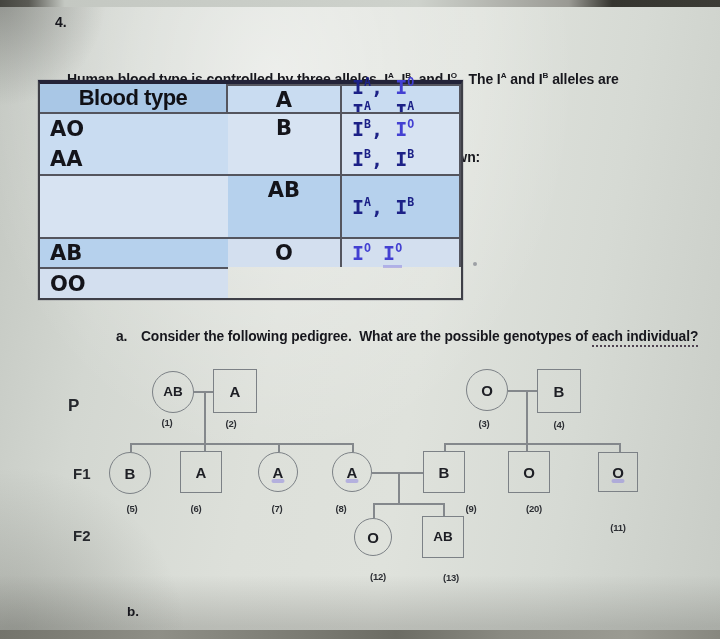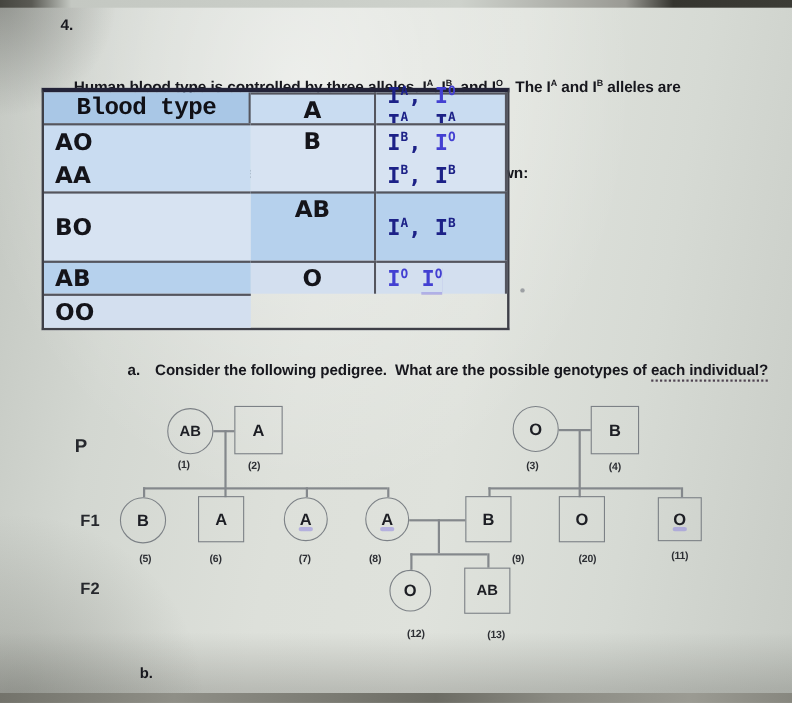--- a/index.html
+++ b/index.html
@@ -38,21 +38,21 @@
     display:grid;
     grid-template-columns:188px 114px 119px;
     grid-template-rows:28px 62px 63px 30px 31px;
     border:2px solid #3e3f47;border-top:4px solid #232338;
     box-shadow:0 0 0 0.5px rgba(60,60,80,0.3);
   }
   .cell{position:relative;display:flex;}
   .cell.br{border-right:2px solid #54555e;}
   .cell.bt{border-top:2px solid #54555e;}
   .hdr{align-items:center;justify-content:center;
-       font-family:Liberation Mono, monospace;font-weight:bold;font-size:22px;color:#101016;letter-spacing:-0.5px;}
+       font-family:Liberation Sans, sans-serif;font-weight:bold;font-size:22px;color:#101016;letter-spacing:-0.5px;}
   .bt-cell{justify-content:center;align-items:flex-start;padding-top:2px;
        font-family:"DejaVu Sans",sans-serif;font-weight:bold;font-size:21px;color:#14141a;}
   .geno-cell,.pair-cell{flex-direction:column;justify-content:center;padding-left:10px;}
   .geno-line{height:31px;display:flex;align-items:center;
        font-family:"DejaVu Sans Mono","DejaVu Sans",monospace;font-weight:bold;font-size:20px;}
   .pair-line{height:31px;display:flex;align-items:center;
        font-family:"DejaVu Sans",sans-serif;font-weight:bold;font-size:21px;color:#14141a;}
   .tok{white-space:pre;text-align:right;}
   .tok.accent{box-shadow:0 3px 0 0 rgba(146,136,224,0.55);}
 
@@ -117,21 +117,20 @@
           <span class="tok" style="color: rgb(28, 33, 135);">, </span>
           <span class="tok" style="color: rgb(67, 64, 210);">I<sup>O</sup></span>
         </div>
         <div class="geno-line">
           <span class="tok" style="color: rgb(28, 33, 135);">I<sup>B</sup></span>
           <span class="tok" style="color: rgb(28, 33, 135);">, </span>
           <span class="tok" style="color: rgb(28, 33, 135);">I<sup>B</sup></span>
         </div>
       </div>
       <div class="cell bt pair-cell" style="background: rgb(215, 227, 242);">
-        <div class="pair-line">BO</div>
       </div>
       <div class="cell bt bt-cell br" style="background: rgb(182, 209, 237);">AB</div>
       <div class="cell bt geno-cell br" style="background: rgb(182, 209, 237);">
         <div class="geno-line">
           <span class="tok" style="color: rgb(28, 33, 135);">I<sup>A</sup></span>
           <span class="tok" style="color: rgb(28, 33, 135);">, </span>
           <span class="tok" style="color: rgb(28, 33, 135);">I<sup>B</sup></span>
         </div>
       </div>
       <div class="cell bt pair-cell" style="background: rgb(182, 209, 237);">
@@ -210,21 +209,21 @@
         <span class="bt-letter" style="font-size: 15px;">B</span>
       </div>
       <div class="num-label" style="left: 471px; top: 503px;">(9)</div>
       <div class="indiv square" style="left: 508px; top: 451px; width: 42px; height: 42px;">
         <span class="bt-letter" style="font-size: 15px;">O</span>
       </div>
       <div class="num-label" style="left: 534px; top: 503px;">(20)</div>
       <div class="indiv square" style="left: 598px; top: 452px; width: 40px; height: 40px;">
         <span class="bt-letter" style="font-size: 15px;">O<span class="accent-bar"></span></span>
       </div>
-      <div class="num-label" style="left: 618px; top: 500px;">(11)</div>
+      <div class="num-label" style="left: 618px; top: 522px;">(11)</div>
       <div class="indiv circle" style="left: 354px; top: 518px; width: 38px; height: 38px;">
         <span class="bt-letter" style="font-size: 15px;">O</span>
       </div>
       <div class="num-label" style="left: 378px; top: 571px;">(12)</div>
       <div class="indiv square" style="left: 422px; top: 516px; width: 42px; height: 42px;">
         <span class="bt-letter" style="font-size: 13.5px;">AB</span>
       </div>
       <div class="num-label" style="left: 451px; top: 572px;">(13)</div>
     </div>
 

